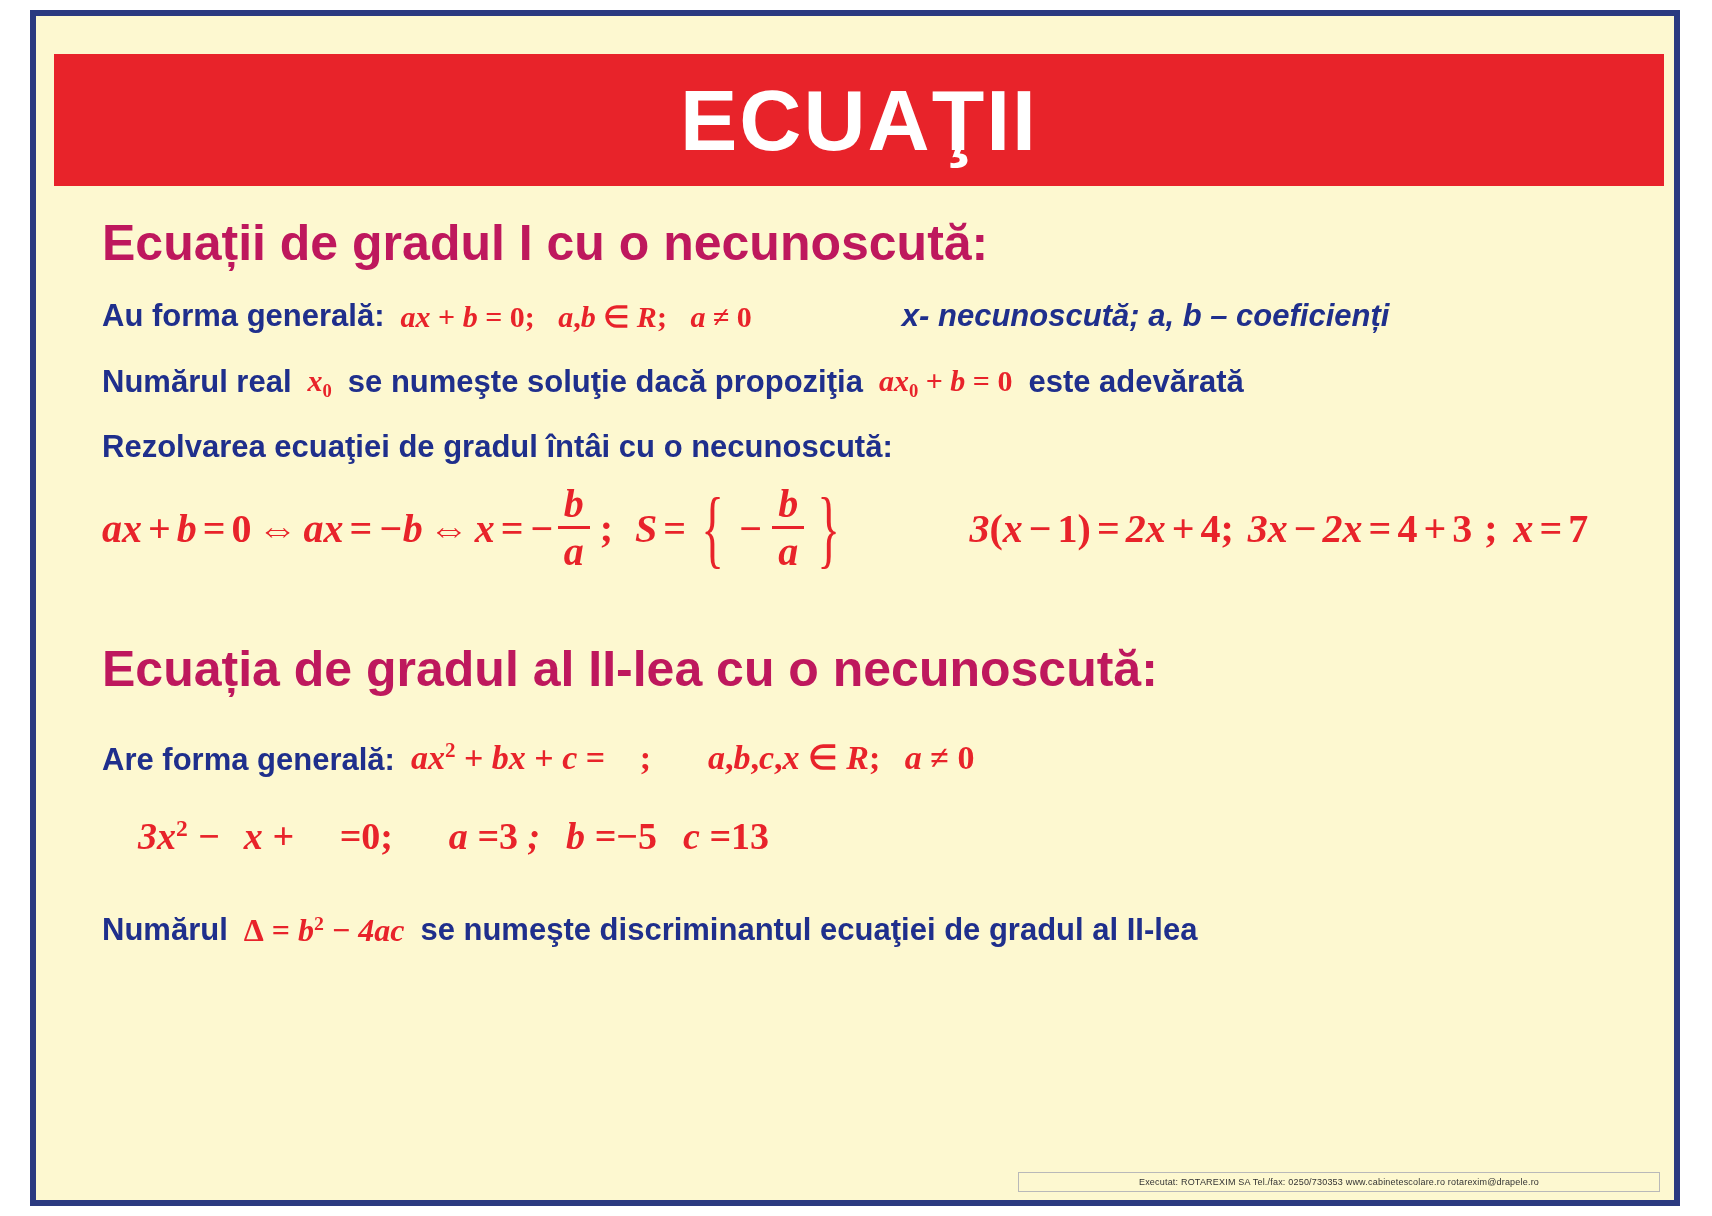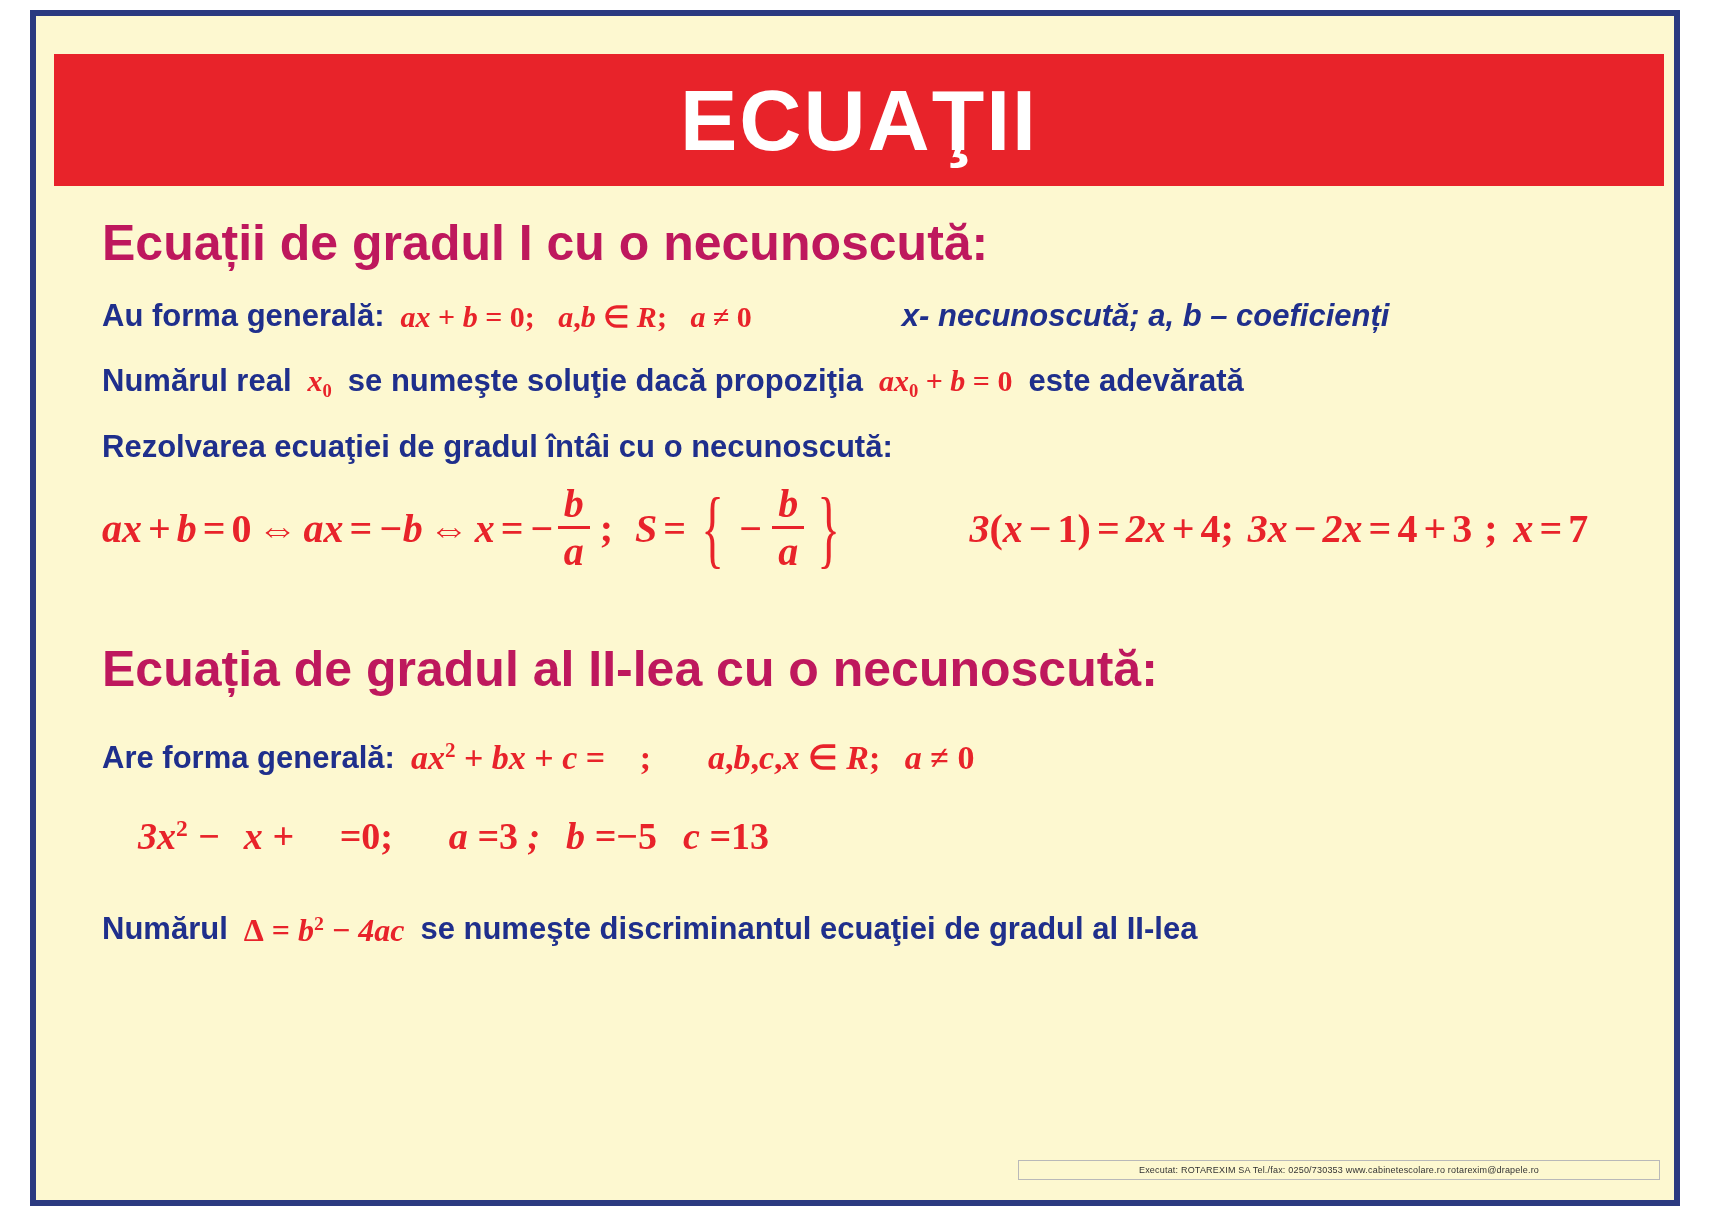--- a/index.html
+++ b/index.html
@@ -63,21 +63,21 @@
     line-height: 1.1;
   }
 
   .line {
     color: #1f2f8c;
     font-size: 31px;
     font-weight: bold;
     margin: 26px 0 0 8px;
     line-height: 1.25;
     display: flex;
-    align-items: center;
+    align-items: flex-end;
     flex-wrap: wrap;
   }
 
   .math {
     color: #e8232a;
     font-family: "Liberation Serif", serif;
     font-style: italic;
     font-weight: bold;
     font-size: 30px;
     white-space: nowrap;
@@ -142,21 +142,21 @@
     font-size: 38px;
     font-style: italic;
     display: flex;
     align-items: center;
     margin-left: 44px;
   }
 
   .footer {
     position: absolute;
     right: 14px;
-    bottom: 20px;
+    bottom: 8px;
     width: 640px;
     height: 18px;
     border: 1px solid #b9b9b9;
     background: #fdf8d0;
     color: #333;
     font-size: 9px;
     display: flex;
     align-items: center;
     justify-content: center;
     letter-spacing: 0.2px;

